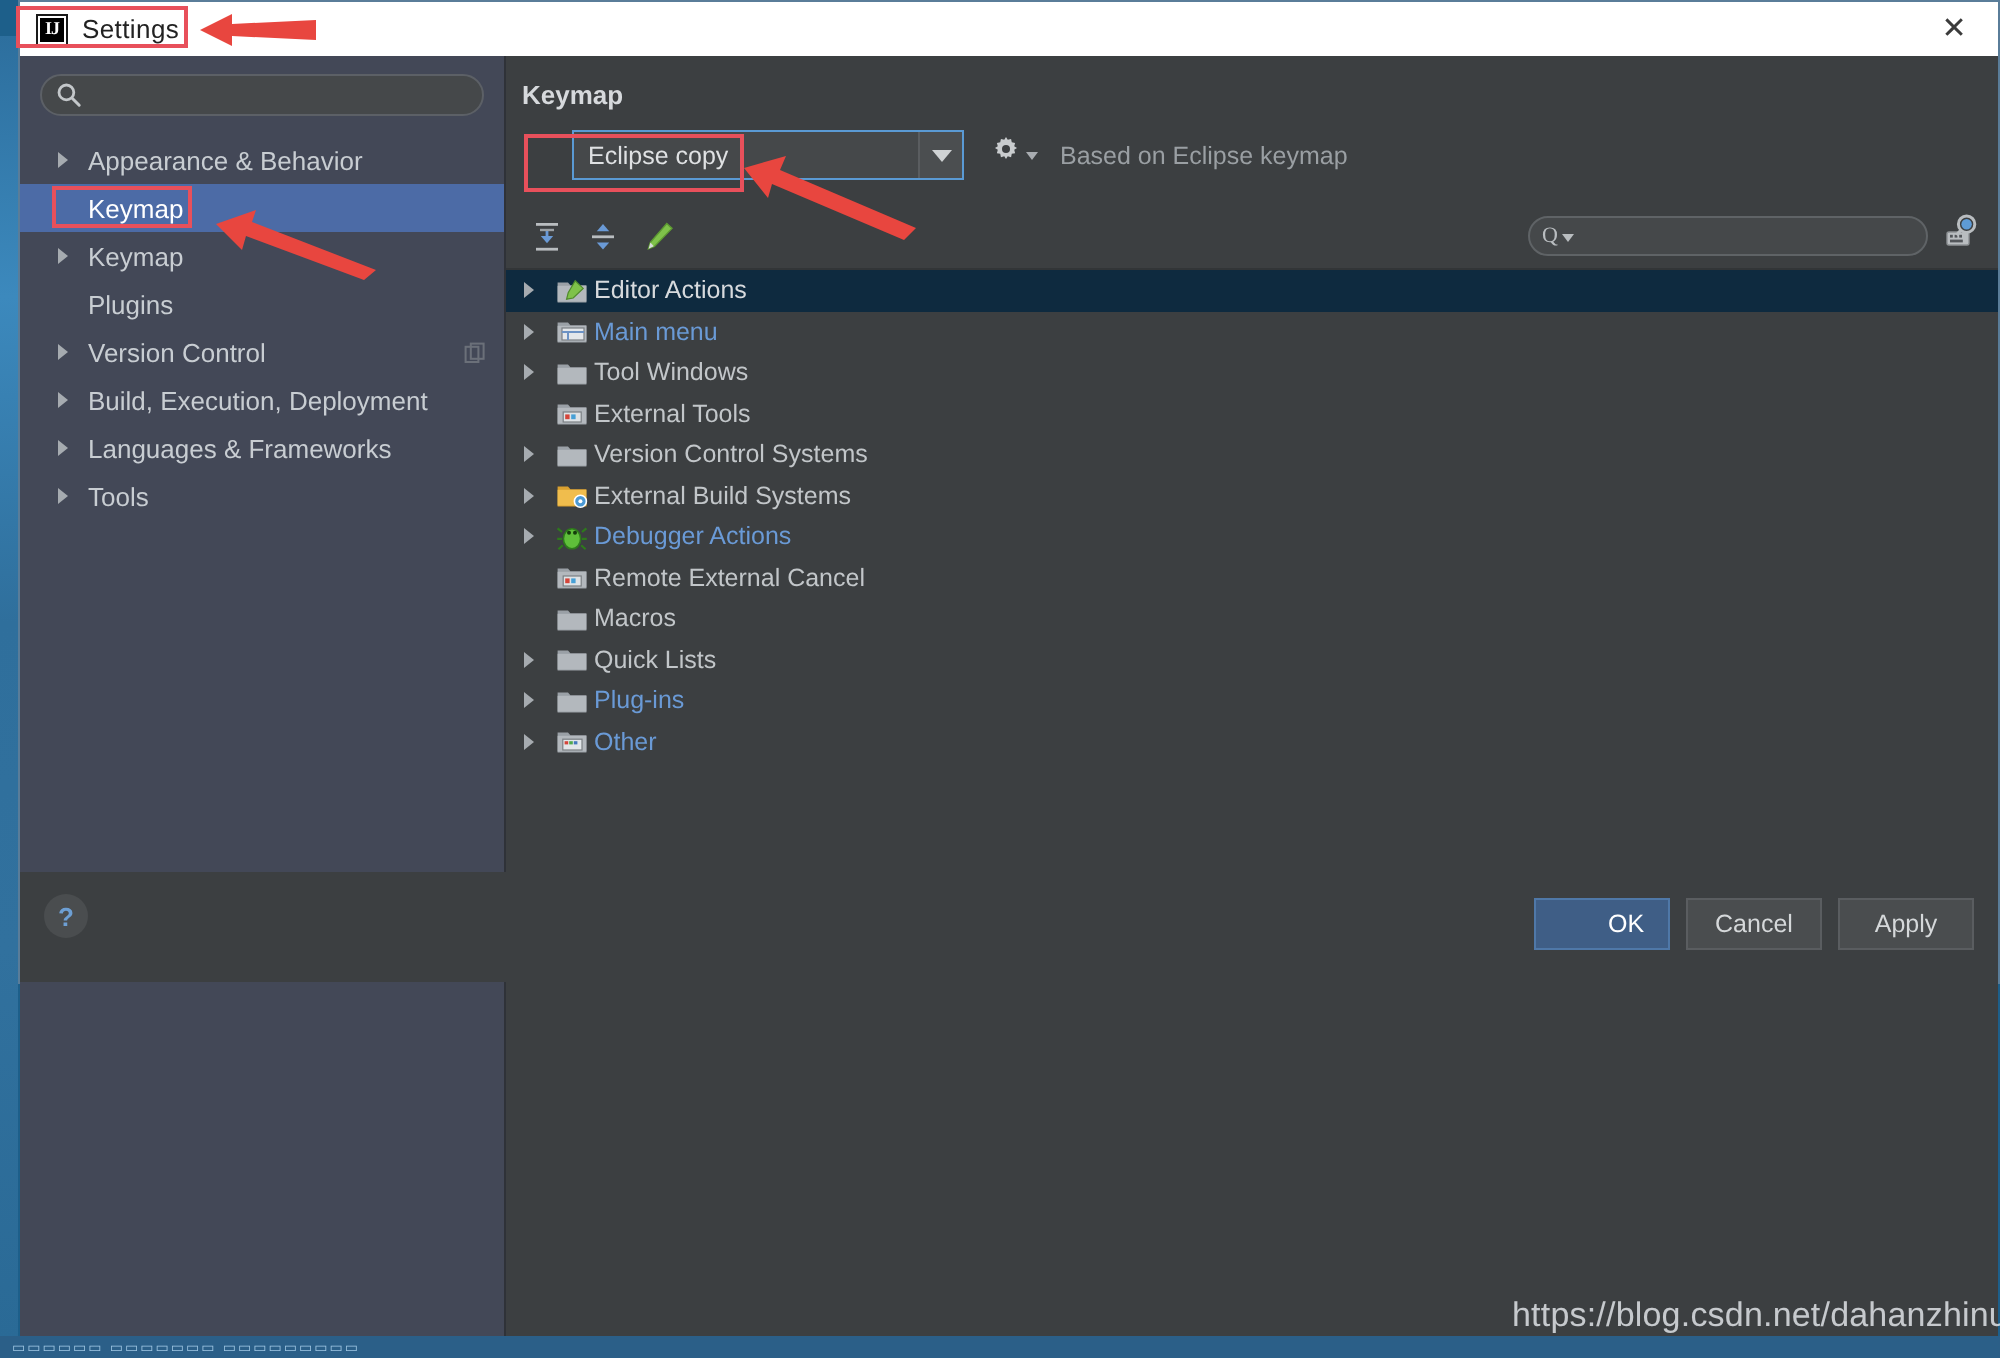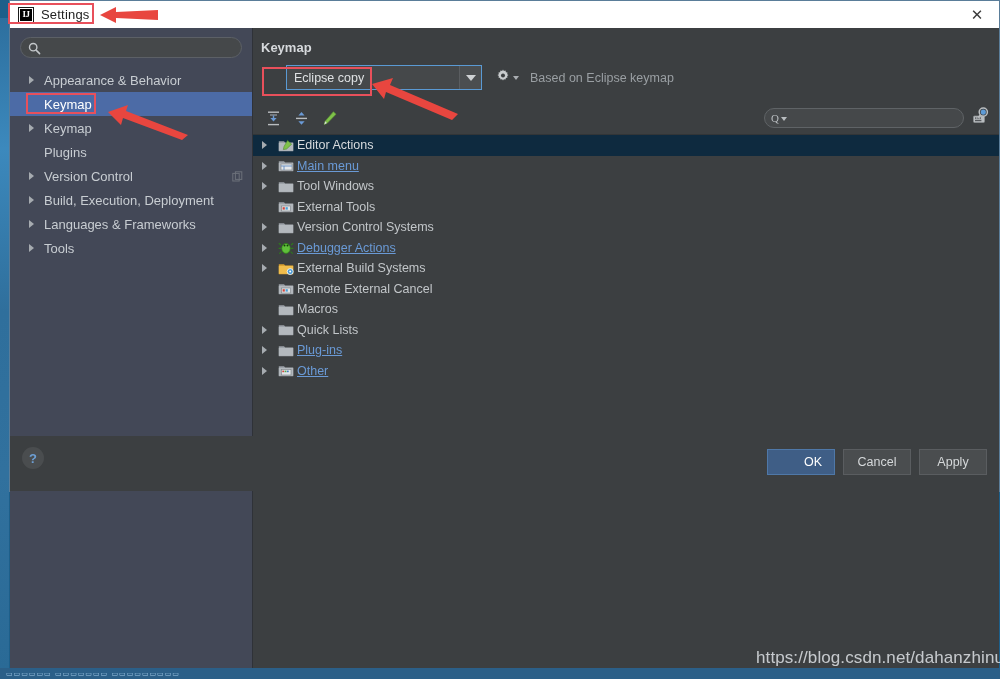--- a/index.html
+++ b/index.html
@@ -245,21 +245,21 @@
   }
   .a-row.selected { background: #0e2a3f; color: #d7dadd; }
   .a-row .arrow-cell {
     width: 16px; flex: 0 0 16px;
     display: flex; align-items: center;
   }
   .a-row .ico-cell {
     width: 19px; flex: 0 0 19px;
     display: flex; align-items: center;
   }
-  .a-row .a-label.blue { color: #6a9ad6; text-decoration: underline; }
+  .a-row .a-label.blue { color: #6a9ad6; }
 
   
   .bottom {
     position: absolute; left: 0; right: 0; bottom: 0; height: 55px;
     background: #3c3f41;
   }
   .help-btn {
     position: absolute; left: 12px; top: 11px;
     width: 22px; height: 22px; border-radius: 50%;
     background: #4a4d4f;
@@ -527,41 +527,41 @@
                 </svg>
               </span>
               <span class="a-label">Version Control Systems</span>
             </div>
             <div class="a-row">
               <span class="arrow-cell">
                 <span class="tri"></span>
               </span>
               <span class="ico-cell">
                 <svg width="16" height="15" viewBox="0 0 16 15">
+                  <path d="M0.8 3.2 h5.2 l1.2 1.4 h8.0 v8.6 h-14.4 z" fill="#d9a02f"></path>
+                  <path d="M0.8 4.9 h14.4 v7.9 h-14.4 z" fill="#f0bd4d"></path>
+                  <circle cx="12.2" cy="10.6" r="3" fill="#4c9ad4" stroke="#ffffff" stroke-width=".8"></circle>
+                  <circle cx="12.2" cy="10.6" r="1" fill="#ffffff"></circle>
+                </svg>
+              </span>
+              <span class="a-label">External Build Systems</span>
+            </div>
+            <div class="a-row">
+              <span class="arrow-cell">
+                <span class="tri"></span>
+              </span>
+              <span class="ico-cell">
+                <svg width="16" height="15" viewBox="0 0 16 15">
                   <ellipse cx="8" cy="8.4" rx="4.3" ry="5" fill="#5fbf3a" stroke="#2e7a1c" stroke-width=".8"></ellipse>
                   <path d="M3 5 L0.8 3.2 M13 5 L15.2 3.2 M3 8.4 L0.6 8.4 M13 8.4 L15.4 8.4 M3.4 11.6 L1.2 13.6 M12.6 11.6 L14.8 13.6" stroke="#2e7a1c" stroke-width="1.1"></path>
                   <circle cx="6.5" cy="5.4" r="1" fill="#143d0b"></circle>
                   <circle cx="9.5" cy="5.4" r="1" fill="#143d0b"></circle>
                 </svg>
               </span>
               <span class="a-label blue">Debugger Actions</span>
-            </div>
-            <div class="a-row">
-              <span class="arrow-cell">
-                <span class="tri"></span>
-              </span>
-              <span class="ico-cell">
-                <svg width="16" height="15" viewBox="0 0 16 15">
-                  <path d="M0.8 3.2 h5.2 l1.2 1.4 h8.0 v8.6 h-14.4 z" fill="#d9a02f"></path>
-                  <path d="M0.8 4.9 h14.4 v7.9 h-14.4 z" fill="#f0bd4d"></path>
-                  <circle cx="12.2" cy="10.6" r="3" fill="#4c9ad4" stroke="#ffffff" stroke-width=".8"></circle>
-                  <circle cx="12.2" cy="10.6" r="1" fill="#ffffff"></circle>
-                </svg>
-              </span>
-              <span class="a-label">External Build Systems</span>
             </div>
             <div class="a-row">
               <span class="arrow-cell"></span>
               <span class="ico-cell">
                 <svg width="16" height="15" viewBox="0 0 16 15">
                   <path d="M0.8 3.2 h5.2 l1.2 1.4 h8.0 v8.6 h-14.4 z" fill="#9aa0a6"></path>
                   <path d="M0.8 4.9 h14.4 v7.9 h-14.4 z" fill="#b3b8bd"></path>
                   <rect x="3.6" y="7" width="9" height="5" fill="#dfe3e6" stroke="#7a7f83" stroke-width=".6"></rect>
                   <rect x="4.6" y="8.2" width="2.2" height="2.4" fill="#d4453a"></rect>
                   <rect x="7.6" y="8.2" width="2.2" height="2.4" fill="#47a0d6"></rect>

